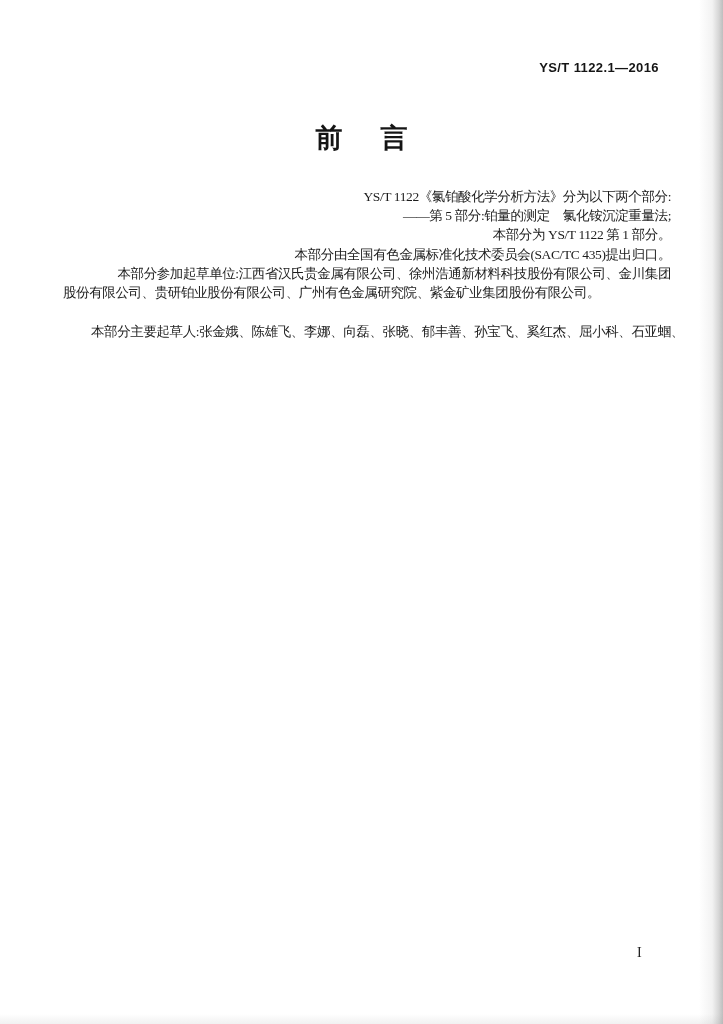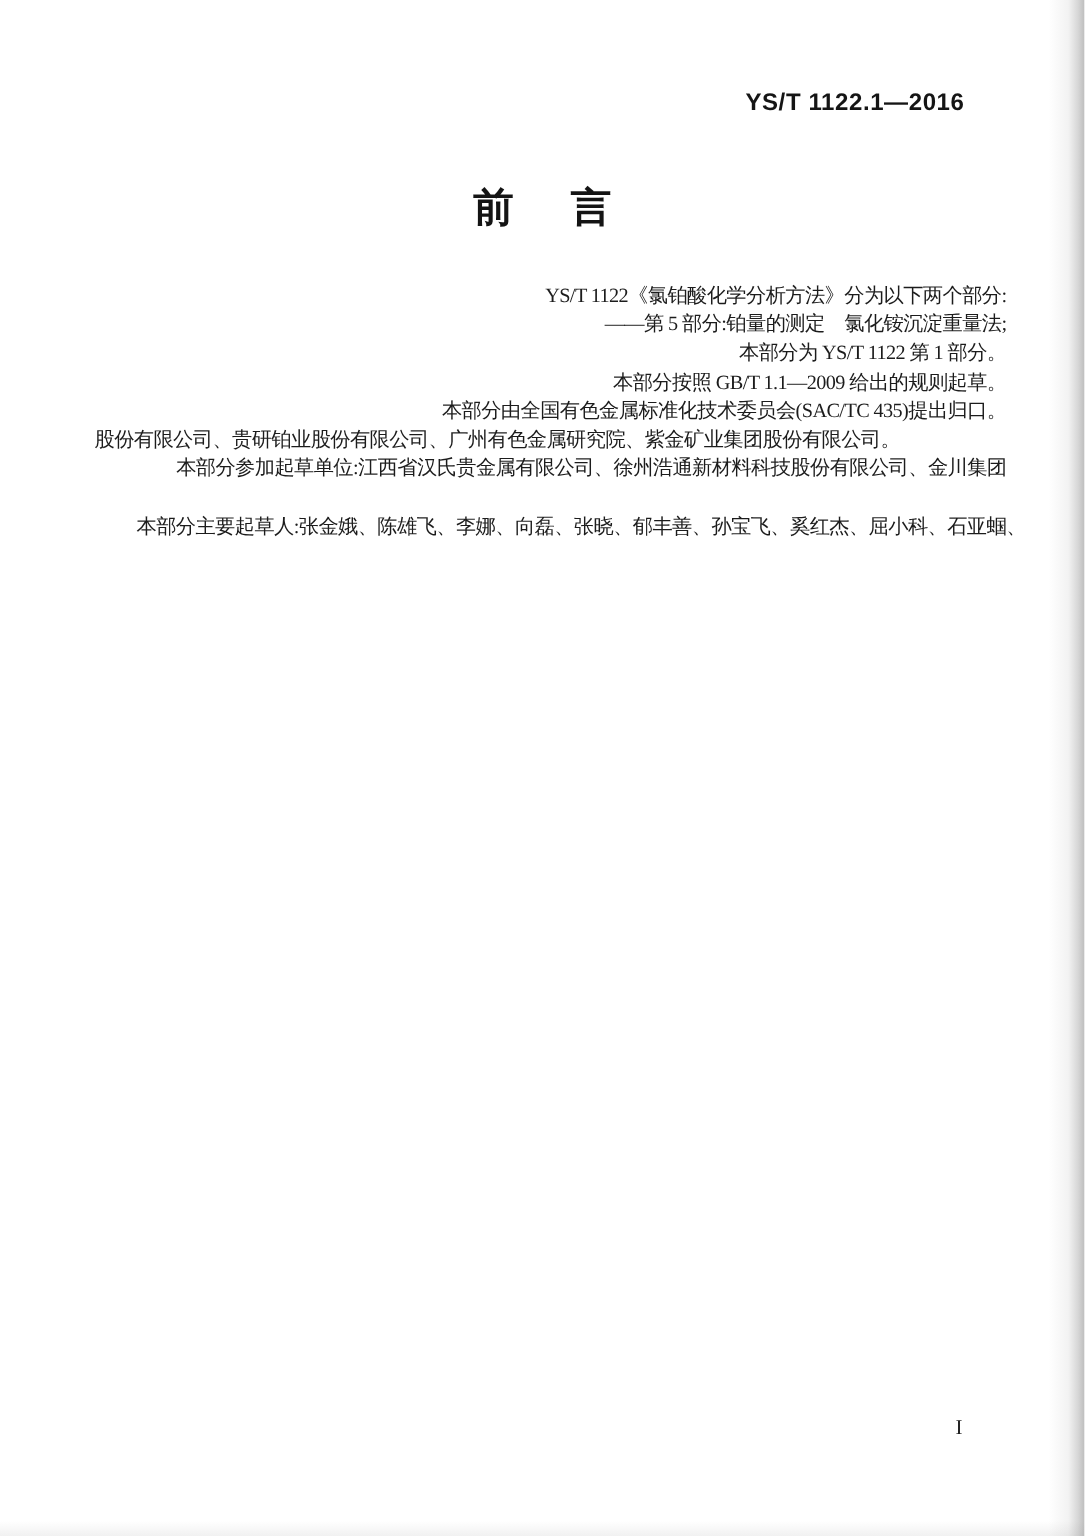--- a/index.html
+++ b/index.html
@@ -33,24 +33,24 @@
     left: 0; bottom: 0;
     width: 100%; height: 10px;
     background: linear-gradient(to bottom,
       rgba(140,140,140,0) 0%,
       rgba(140,140,140,0.12) 100%);
     pointer-events: none;
   }
   .header-code {
     position: absolute;
     top: 60px;
-    right: 80px;
+    right: 64px;
     font-family: "Liberation Sans", "DejaVu Sans", sans-serif;
     font-weight: bold;
-    font-size: 16px;
+    font-size: 13px;
     letter-spacing: 0.4px;
     color: #151515;
   }
   .doc-title {
     position: absolute;
     top: 120px;
     left: 0;
     width: 100%;
     display: flex;
     justify-content: center;
@@ -96,24 +96,23 @@
 
   <div class="doc-title">
     <span>前</span>
     <span>言</span>
   </div>
 
   <div class="body-text">
     <div class="line indent">YS/T 1122《氯铂酸化学分析方法》分为以下两个部分:</div>
     <div class="line indent">——第 5 部分:铂量的测定　氯化铵沉淀重量法;</div>
     <div class="line indent">本部分为 YS/T 1122 第 1 部分。</div>
-    <div class="line indent">本部分按照 GB/T 1.1—2009 给出的规则起草。</div>
     <div class="line indent">本部分由全国有色金属标准化技术委员会(SAC/TC 435)提出归口。</div>
+    <div class="line indent">本部分参加起草单位:江西省汉氏贵金属有限公司、徐州浩通新材料科技股份有限公司、金川集团</div>
     <div class="line">股份有限公司、贵研铂业股份有限公司、广州有色金属研究院、紫金矿业集团股份有限公司。</div>
-    <div class="line indent">本部分参加起草单位:江西省汉氏贵金属有限公司、徐州浩通新材料科技股份有限公司、金川集团</div>
     <div class="line indent gap-before">本部分主要起草人:张金娥、陈雄飞、李娜、向磊、张晓、郁丰善、孙宝飞、奚红杰、屈小科、石亚蝈、</div>
   </div>
 
   <div class="page-number">I</div>
 
   <div class="edge-right"></div>
   <div class="edge-bottom"></div>
 
 </div>
 

